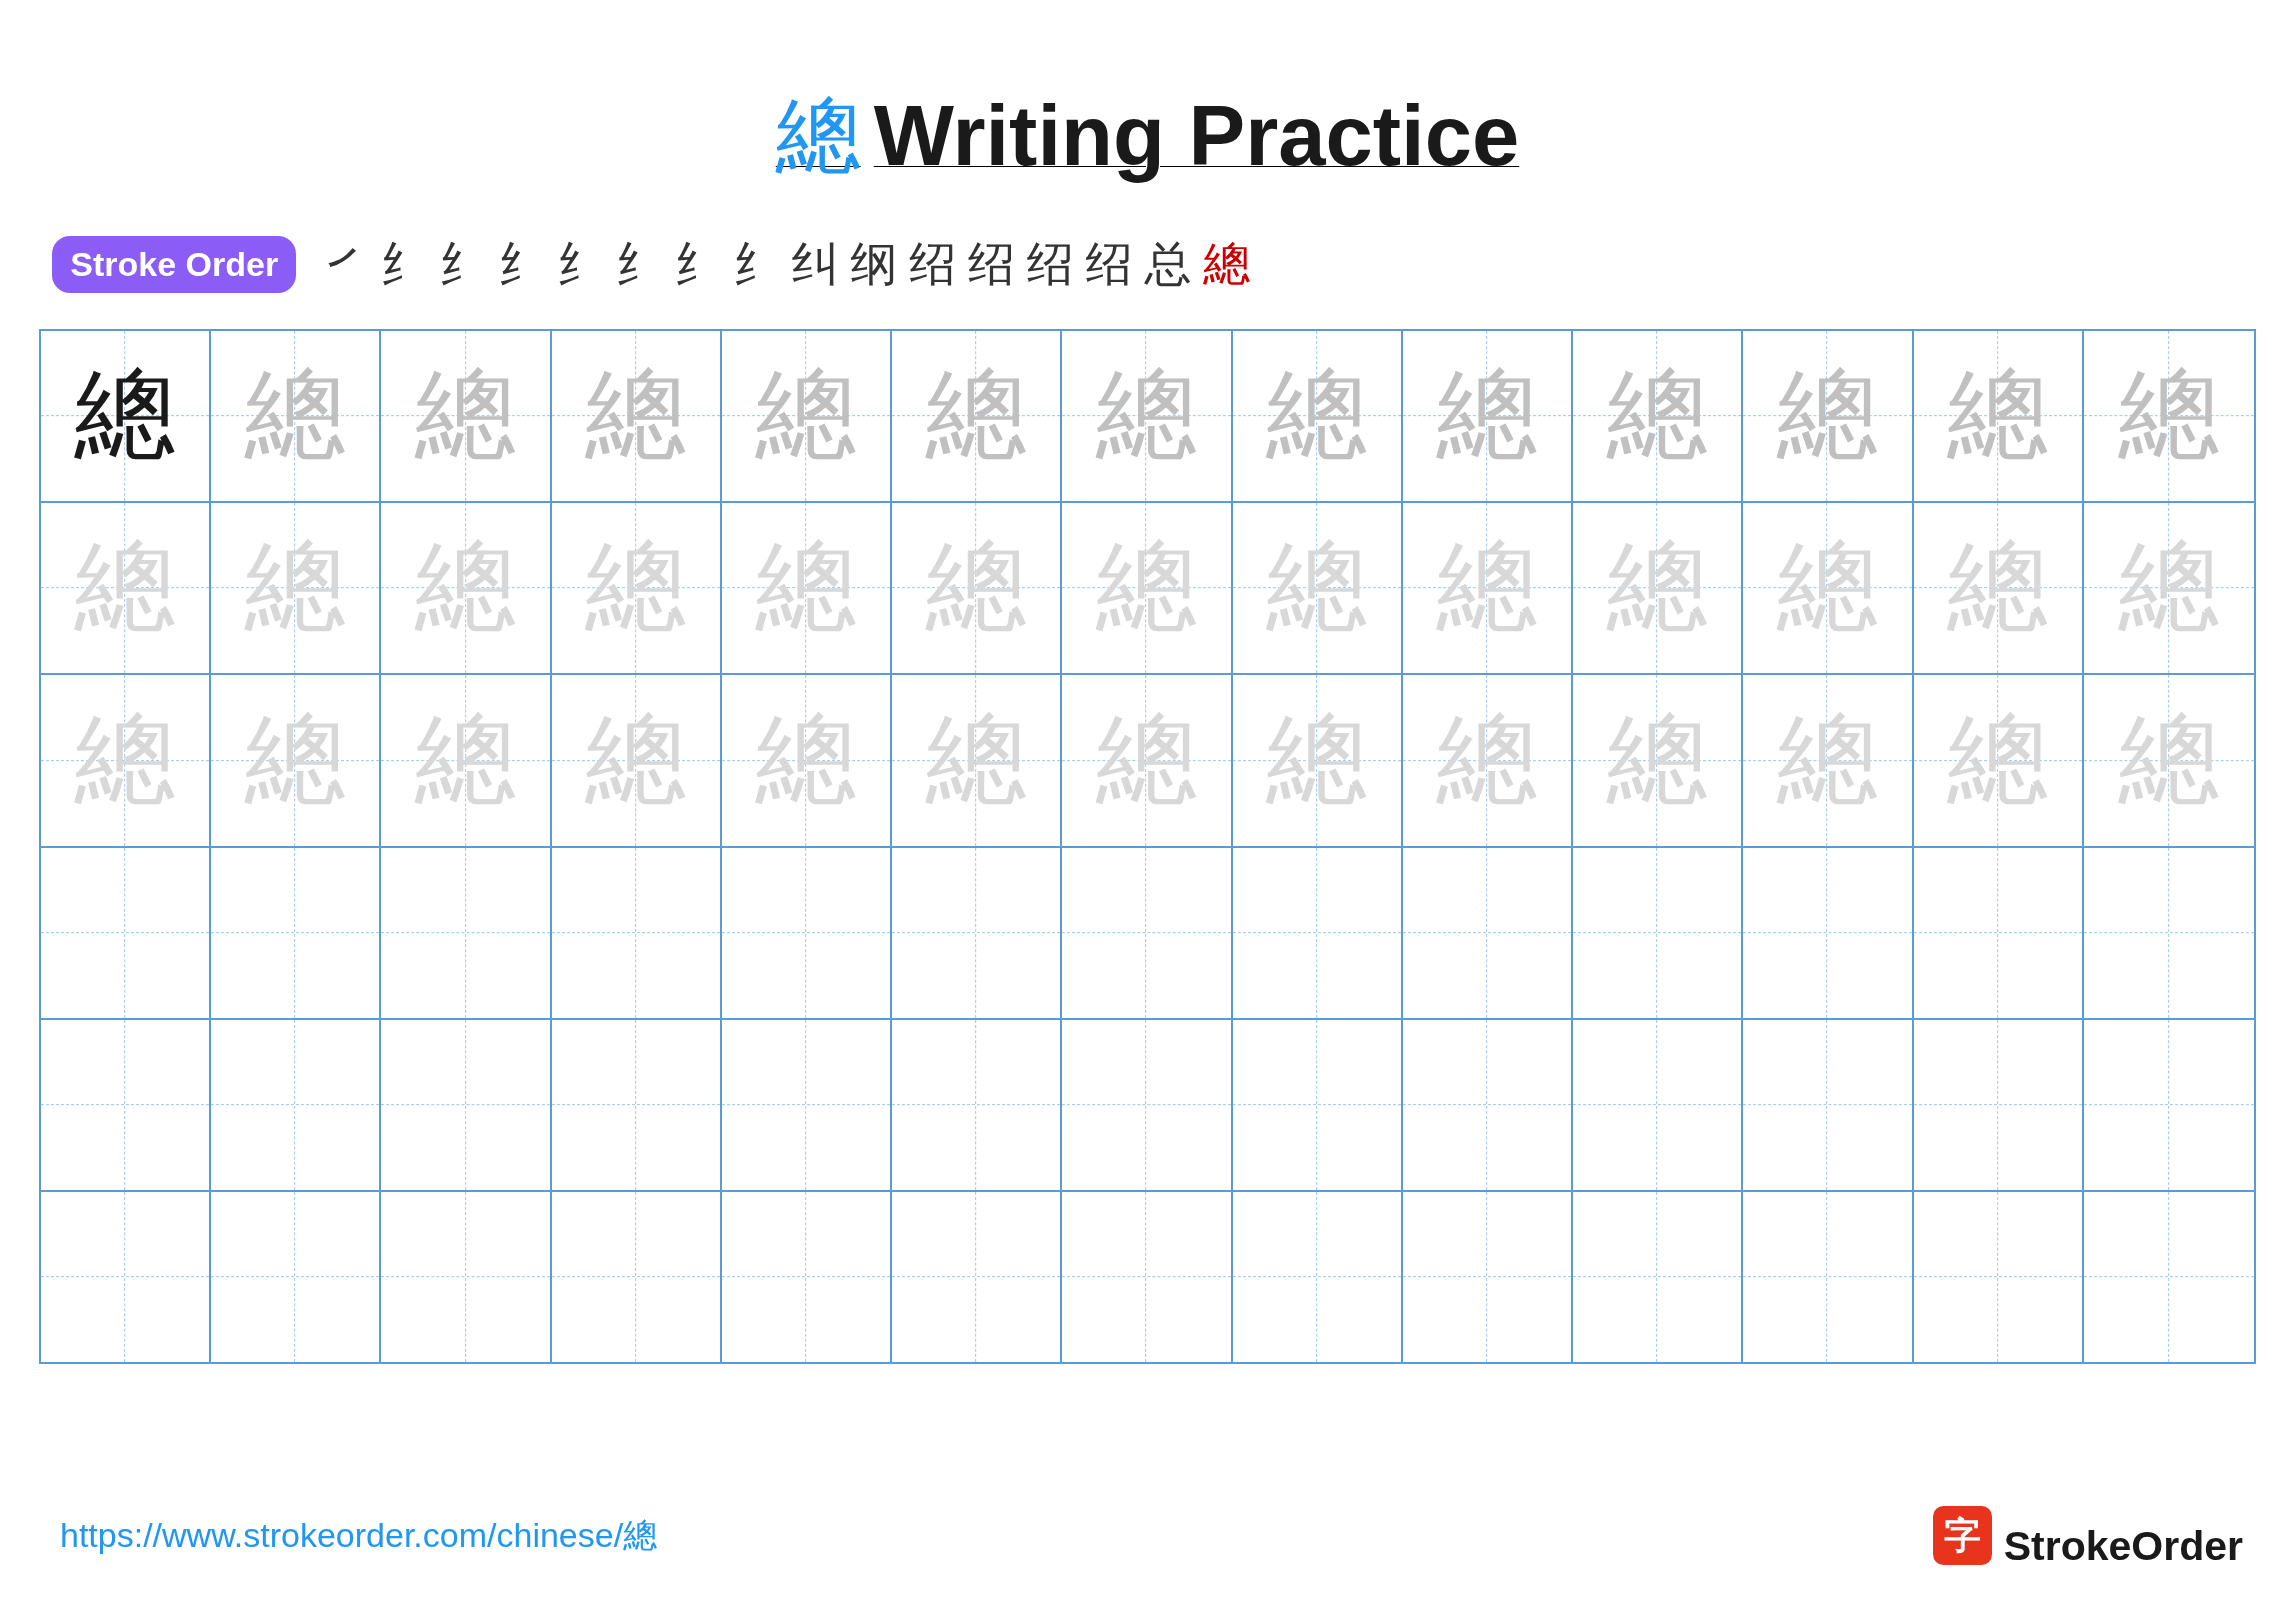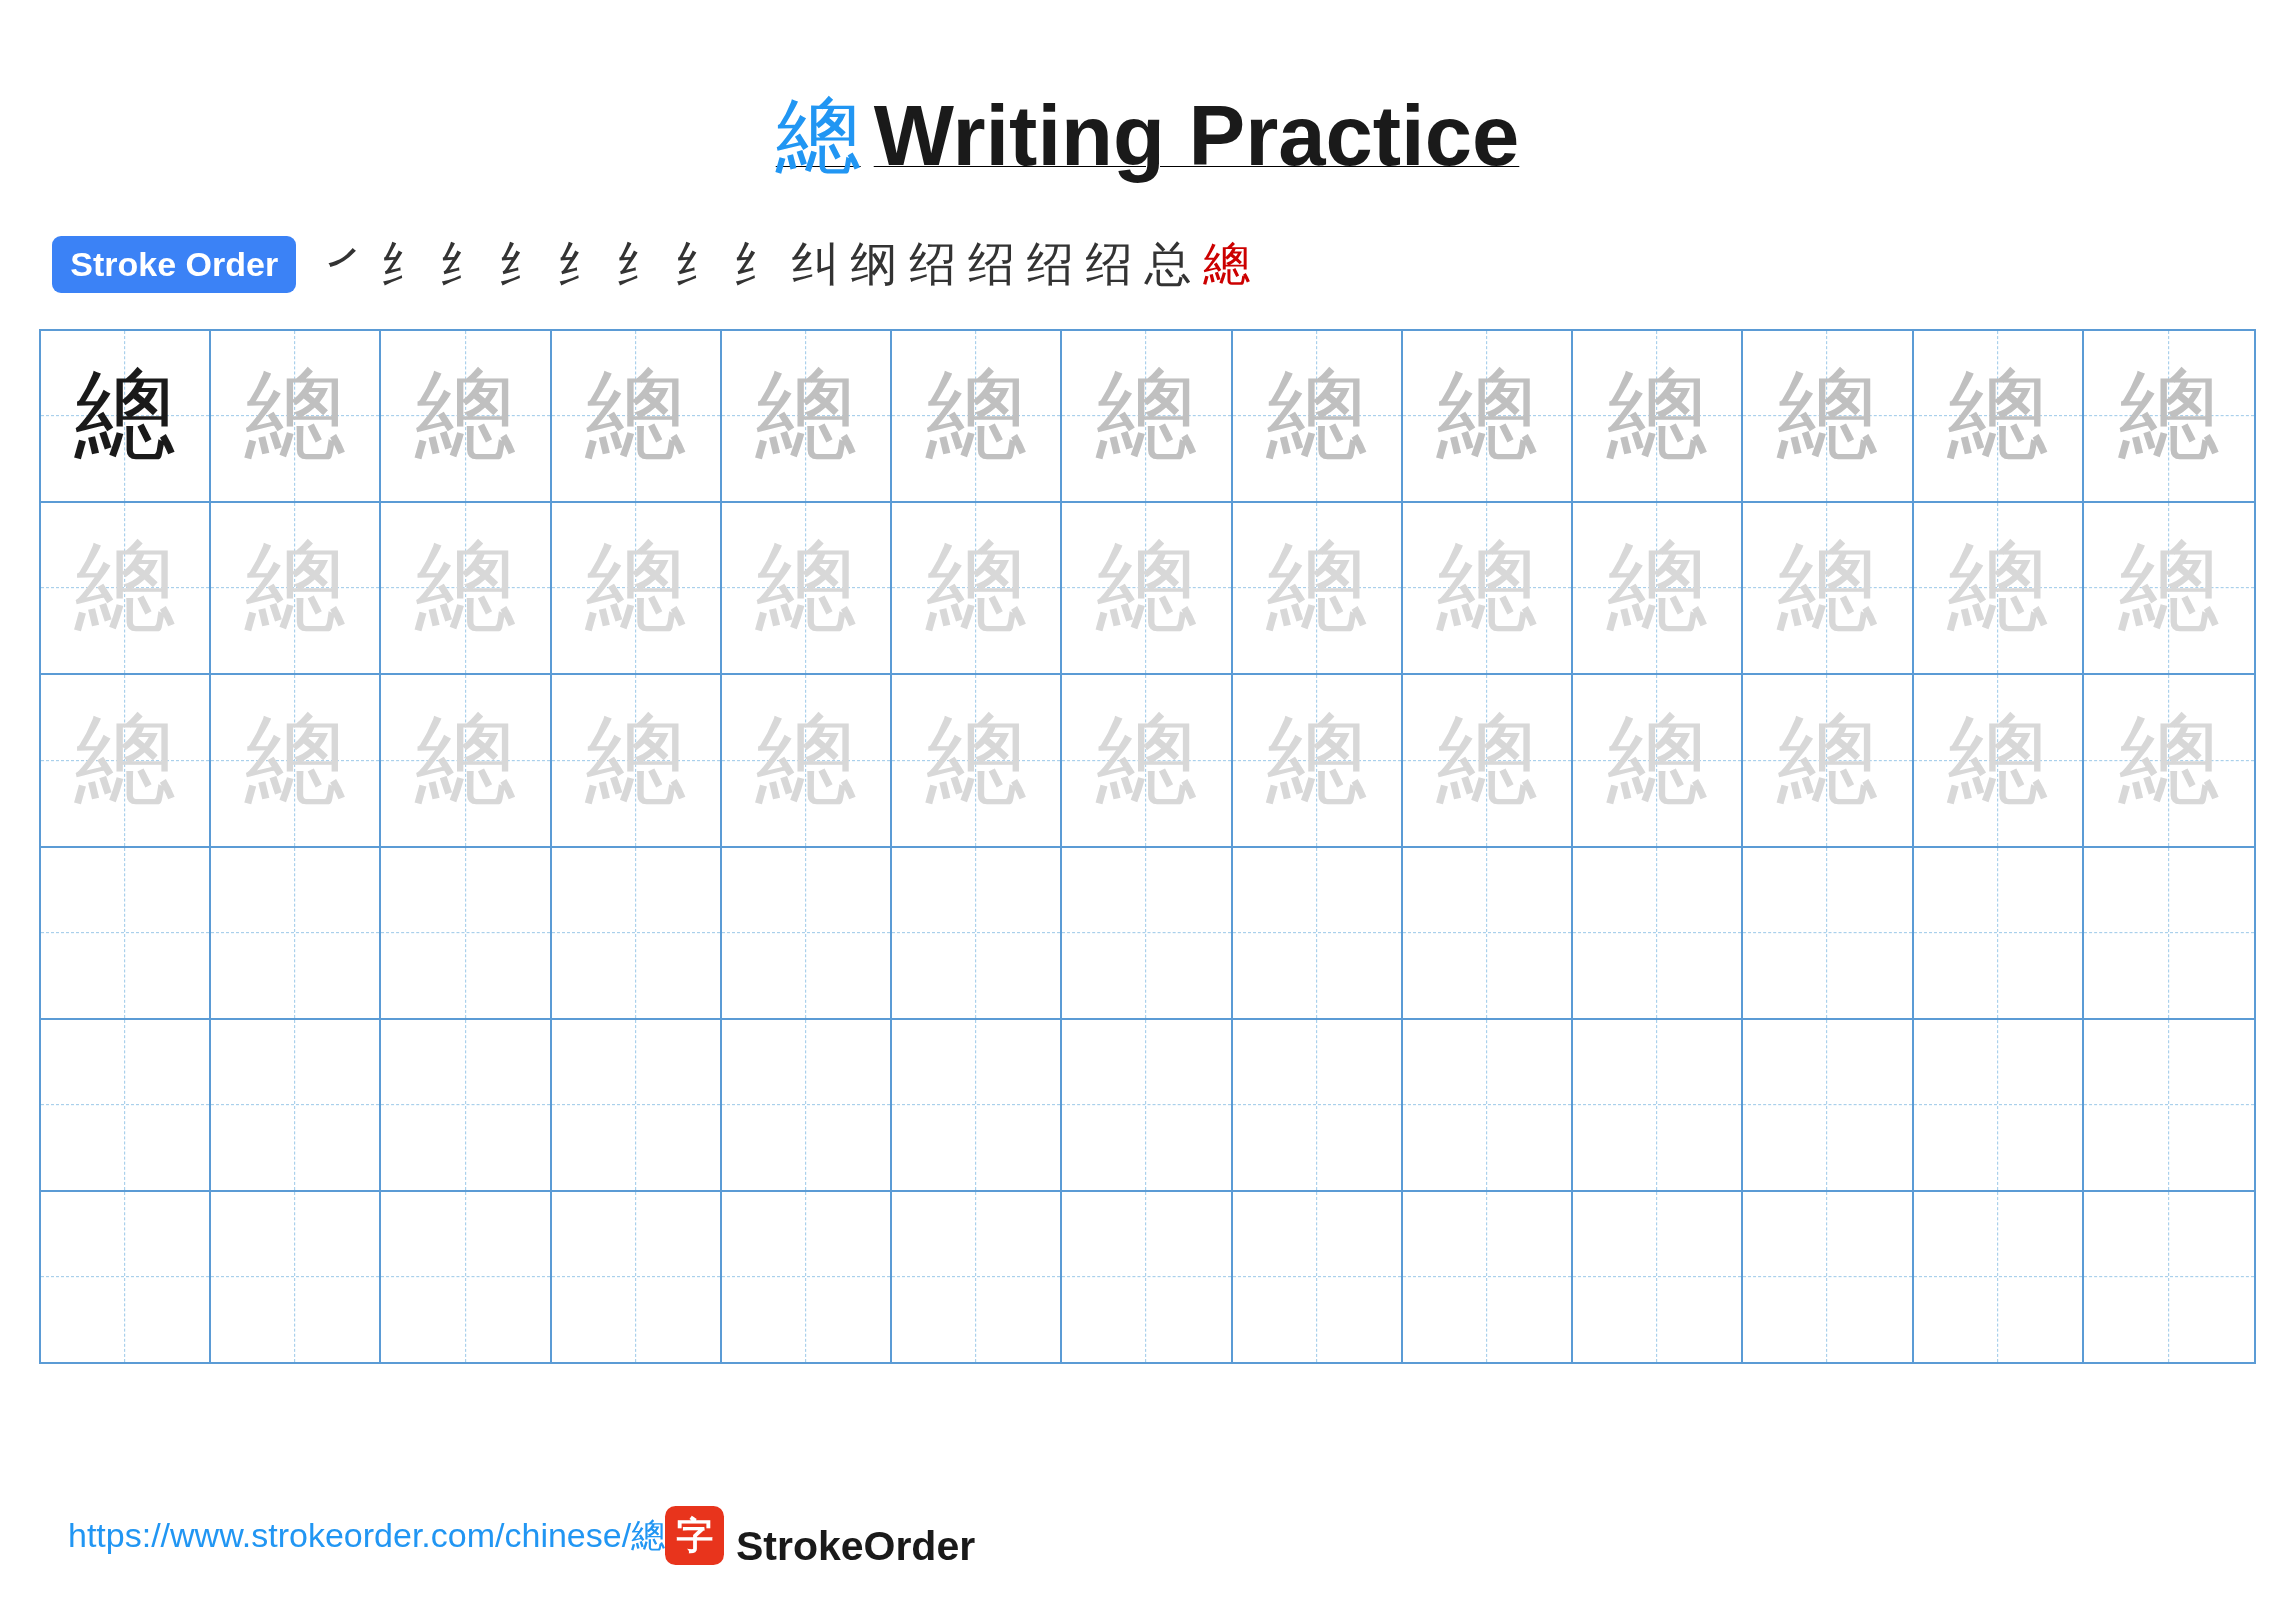--- a/index.html
+++ b/index.html
@@ -37,26 +37,26 @@
     
     .stroke-order-row {
       display: flex;
       align-items: center;
       padding: 0 52px;
       margin-bottom: 33px;
       gap: 11.8px;
     }
 
     .stroke-order-badge {
-      background: #3b82f6;
+      background: #8b5cf6;
       color: white;
       font-size: 34px;
       font-weight: bold;
       padding: 9.2px 18.3px;
-      border-radius: 9px;
+      border-radius: 18px;
       white-space: nowrap;
       margin-right: 13px;
     }
 
     .stroke-step {
       font-size: 47px;
       font-family: serif;
       color: #333;
     }
 
@@ -141,23 +141,24 @@
     
     .char-light {
       font-size: 101px;
       color: #d8d8d8;
     }
 
     
     .footer {
       position: absolute;
       bottom: 52px;
-      left: 68px;
+      left: 60px;
       right: 52px;
       display: flex;
+      justify-content: space-between;
       align-items: center;
     }
 
     .footer-url {
       font-size: 34px;
       color: #2196F3;
     }
 
     .footer-logo {
       display: flex;

